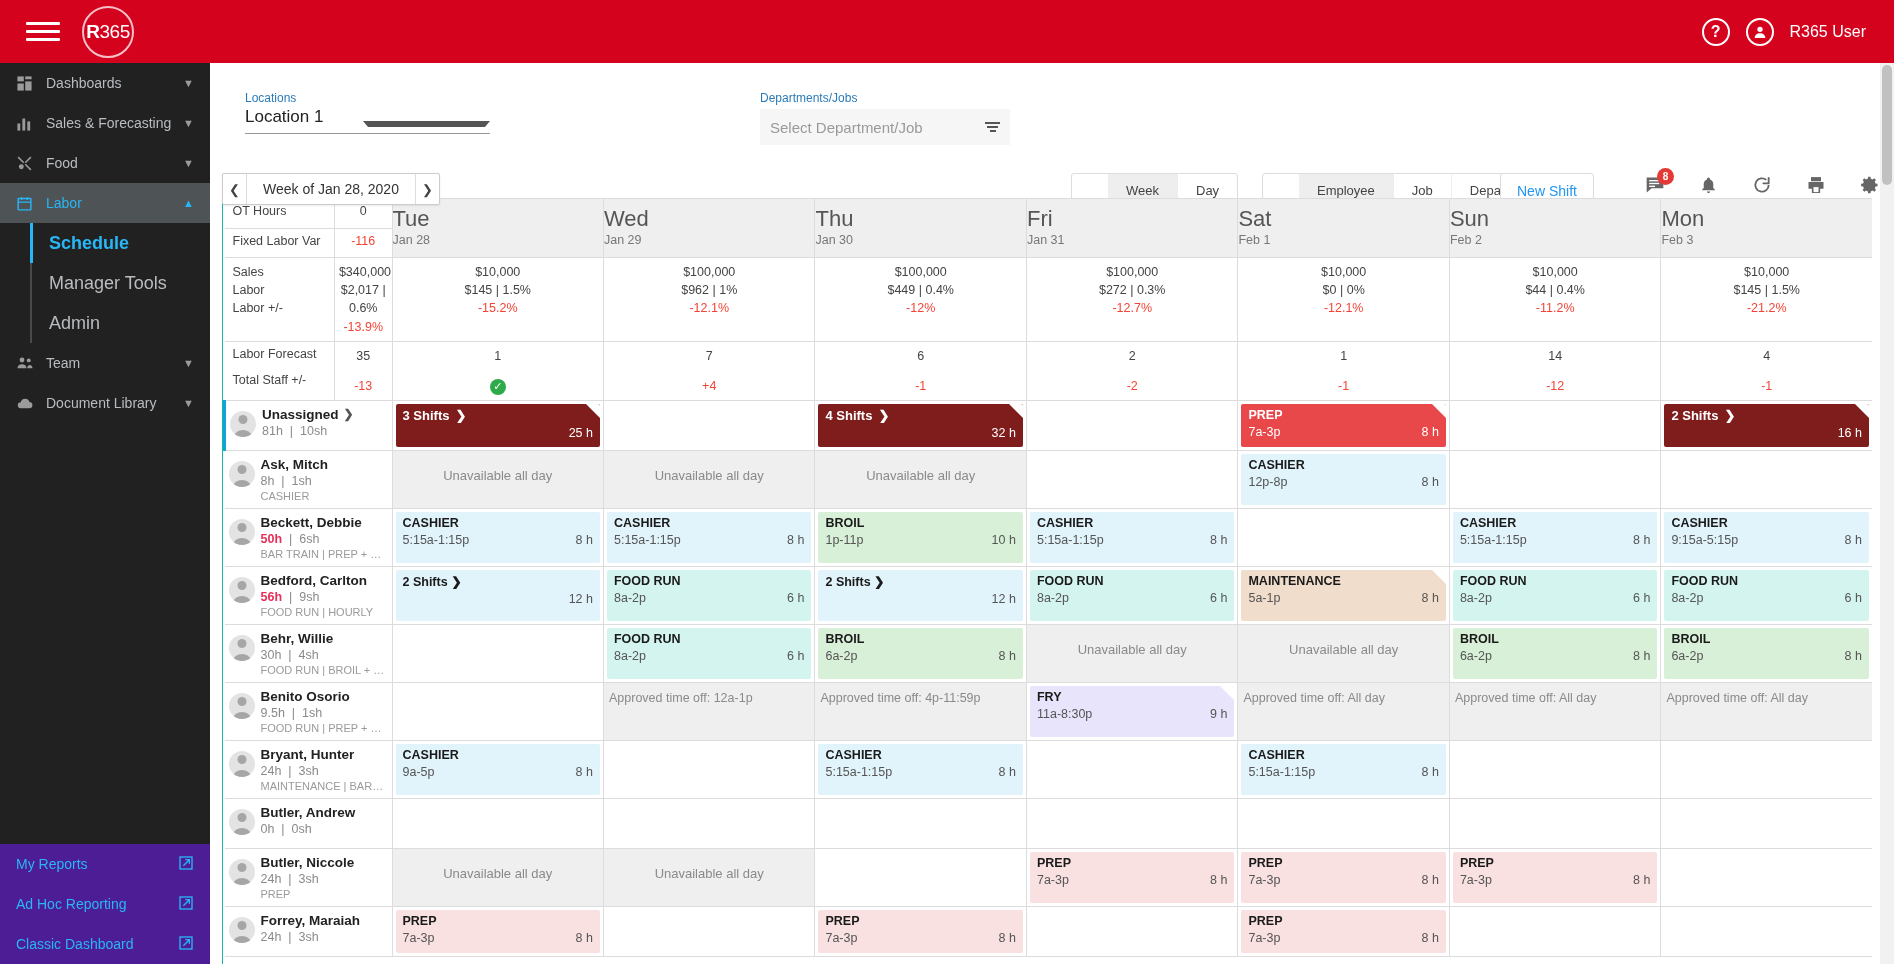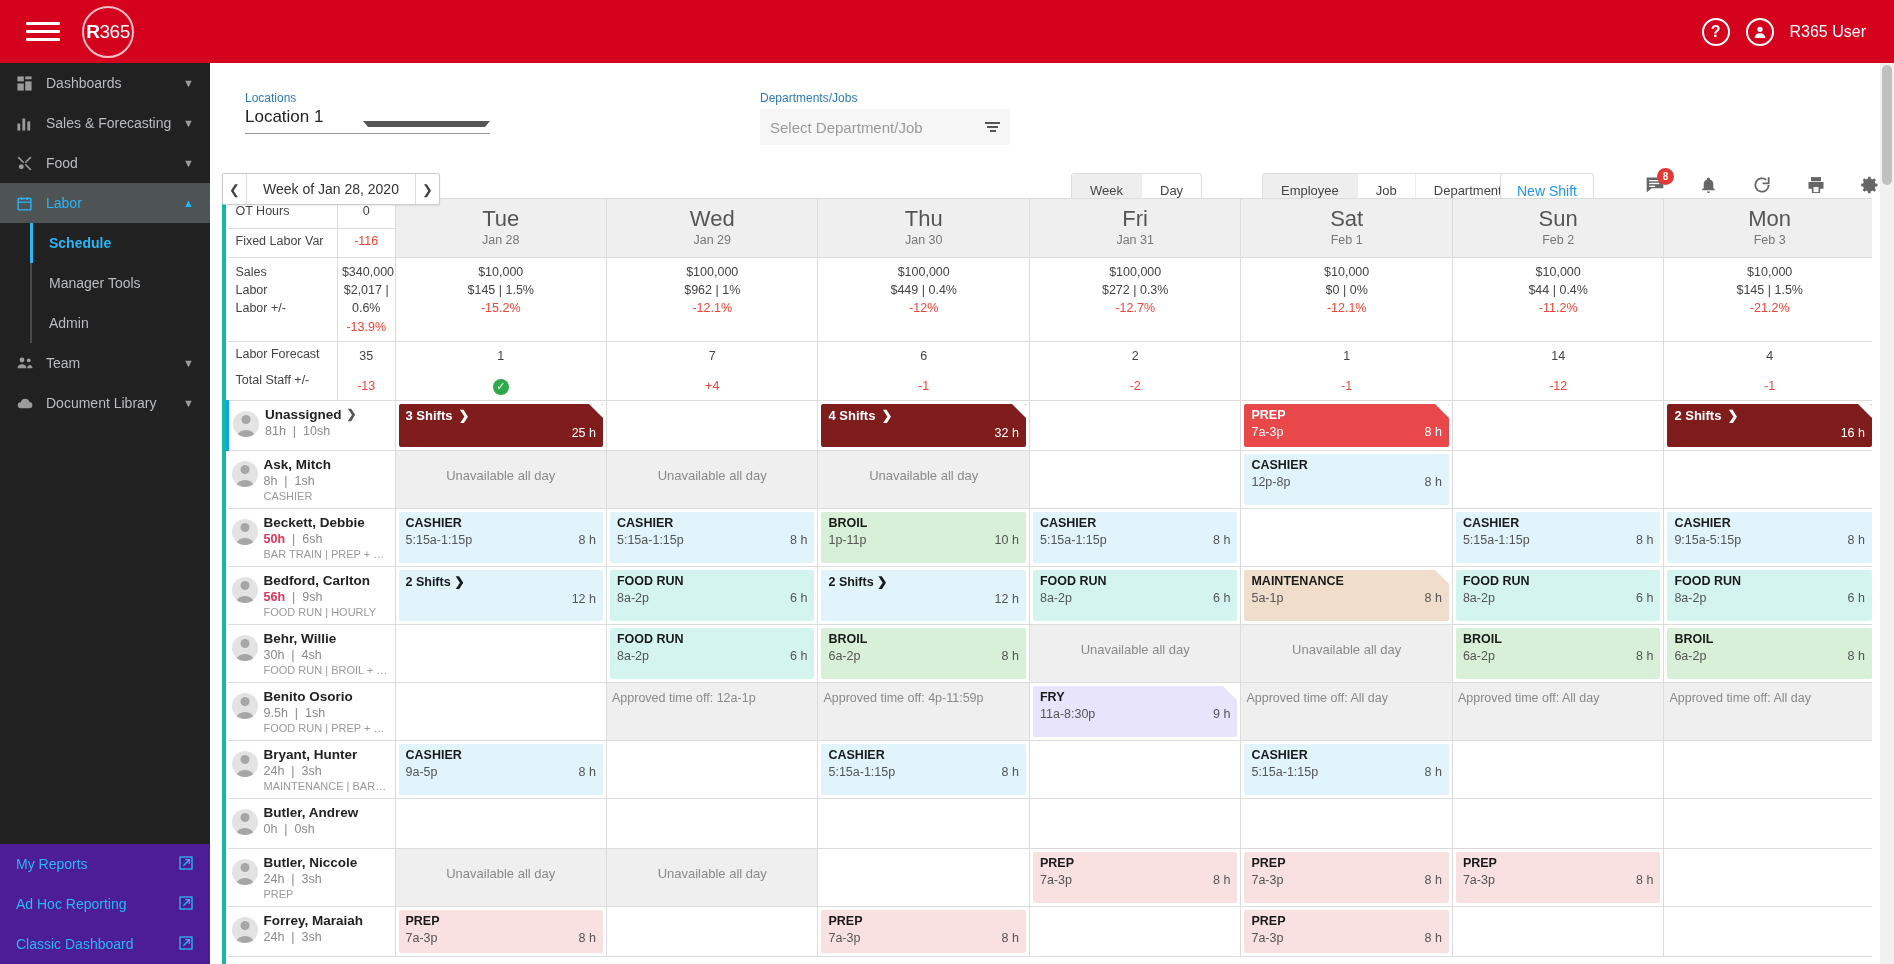--- a/index.html
+++ b/index.html
@@ -41,21 +41,21 @@
   .nav-item.active { background: #4e5356; }
   .nav-item.active .nav-label { color: #29b6f6; }
   .nav-ico { width: 30px; height: 20px; display: flex; align-items: center;
     color: #9b9b9b; flex: none; }
   .nav-item.active .nav-ico { color: #29b6f6; }
   .nav-label { flex: 1; }
   .chev { font-size: 11px; color: #9b9b9b; }
   .nav-item.active .chev { color: #29b6f6; }
   .subnav { border-left: 2px solid #4a4a4a; margin-left: 30px; }
   .subnav-item { height: 40px; display: flex; align-items: center; padding-left: 17px;
-    font-size: 14px; color: #b9bcc0; cursor: pointer; position: relative; }
+    font-size: 18px; color: #b9bcc0; cursor: pointer; position: relative; }
   .subnav-item.active { color: #29b6f6; font-weight: 700; }
   .subnav-item.active::before { content: ""; position: absolute; left: -2px; top: 0;
     bottom: 0; width: 3px; background: #29b6f6; }
   #sidebar-bottom { position: absolute; bottom: 0; left: 0; right: 0;
     background: #4c1d95; }
   .link-item { height: 40px; display: flex; align-items: center; padding: 0 16px;
     color: #29b6f6; font-size: 14px; cursor: pointer; }
   .link-item .lbl { flex: 1; }
   .link-item.boxed { background: #124456; }
   .link-item.boxed .lbl { flex: none; margin-left: 10px; }
@@ -73,21 +73,21 @@
   #dept-select { position: absolute; left: 550px; top: 28px; width: 250px; }
   #dept-box { margin-top: 4px; background: #f6f6f6; height: 36px; display: flex;
     align-items: center; padding: 0 10px; cursor: text; }
   #dept-box input { border: 0; background: transparent; outline: none; flex: 1;
     font-family: inherit; font-size: 15px; color: #666; }
   #dept-box input::placeholder { color: #9a9a9a; }
   .filter-ico { display: flex; flex-direction: column; gap: 2px; align-items: center; }
   .filter-ico i { display: block; height: 2px; background: #555; }
 
   .seg { position: absolute; top: 110px; display: flex; border: 1px solid #ddd;
-    border-radius: 3px; overflow: hidden; background: #fff; }
+    border-radius: 3px; overflow: hidden; background: #fff; padding-left: 36px; }
   .seg div { padding: 9px 18px; font-size: 13px; color: #444; cursor: pointer;
     border-right: 1px solid #eee; }
   .seg div:last-child { border-right: 0; }
   .seg div.on { background: #eee; }
   #seg-view { left: 861px; }
   #seg-group { left: 1052px; }
   #new-shift { position: absolute; top: 110px; left: 1290px; border: 1px solid #ddd;
     border-radius: 3px; background: #fff; color: #2196f3; font-size: 14px;
     padding: 9px 16px; cursor: pointer; }
 
@@ -104,32 +104,32 @@
     border: 1px solid #ccc; background: #fff; border-radius: 2px; z-index: 5;
     box-shadow: 0 1px 2px rgba(0,0,0,.08); }
   #week-nav .arrow { width: 24px; display: flex; align-items: center;
     justify-content: center; cursor: pointer; color: #444; font-size: 13px; }
   #week-nav .arrow.left { border-right: 1px solid #ddd; }
   #week-nav .arrow.right { border-left: 1px solid #ddd; }
   #week-label { padding: 7px 16px; font-size: 14px; color: #333; }
 
   
   #grid { position: absolute; top: 198px; left: 222px; width: 1650px; height: 766px;
-    overflow: hidden; border-left: 4px solid #14b8a6; border-top: 1px solid #dcdcdc; }
+    overflow: hidden; border-left: 1px solid #14b8a6; border-top: 1px solid #dcdcdc; }
   table { border-collapse: collapse; table-layout: fixed; width: 1650px; }
   td, th { border-right: 1px solid #dcdcdc; border-bottom: 1px solid #dcdcdc;
     vertical-align: top; }
   col.lbl-col { width: 105px; }
   col.val-col { width: 55px; }
   col.day-col { width: 202px; }
 
   .m-label { font-size: 12.5px; color: #444; padding: 5px 8px; }
   .m-val { font-size: 12.5px; color: #444; text-align: center; padding: 5px 4px; }
   .neg { color: #f44336; }
-  .day-head { background: #efefef; text-align: center; padding: 8px 0 10px;
+  .day-head { background: #efefef; text-align: left; padding: 8px 0 10px;
     vertical-align: middle; }
   .day-name { font-size: 22px; color: #555; font-weight: 400; line-height: 1.1; }
   .day-date { font-size: 12.5px; color: #777; margin-top: 2px; }
   .m-cell { text-align: center; font-size: 12.5px; color: #444; padding: 5px 4px;
     line-height: 1.45; }
   .stack { line-height: 1.45; }
   .check { width: 16px; height: 16px; border-radius: 50%; background: #2eaa4a;
     color: #fff; font-size: 11px; display: inline-flex; align-items: center;
     justify-content: center; }
 

